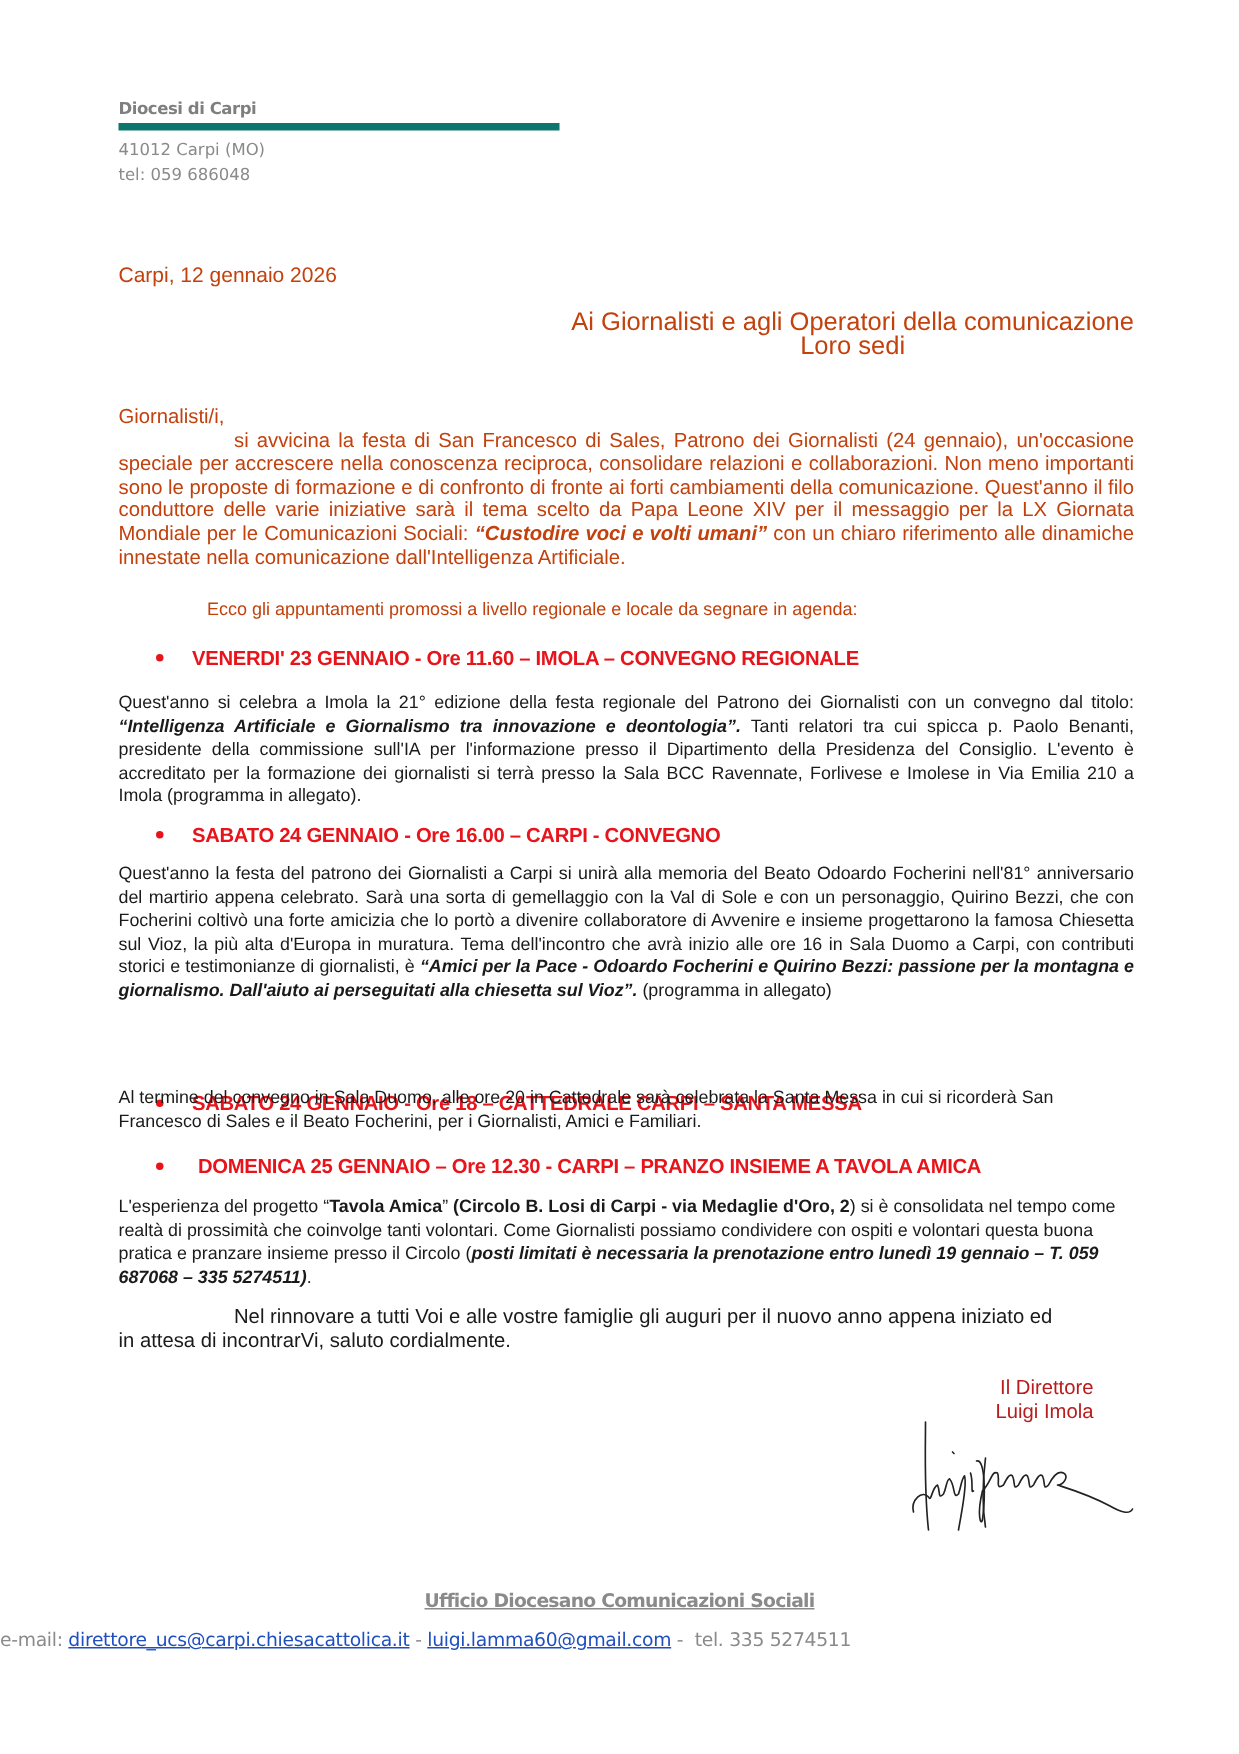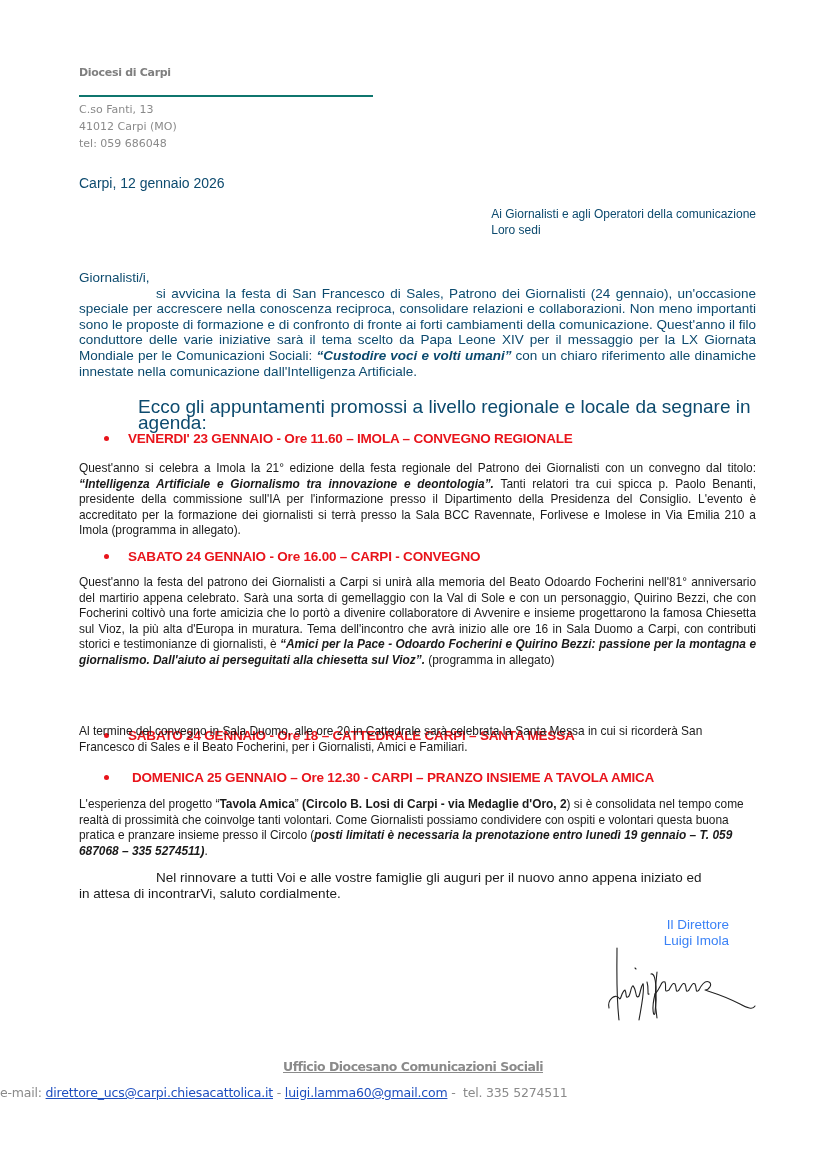--- a/index.html
+++ b/index.html
@@ -1,66 +1,65 @@
 <!DOCTYPE html>
 <html><head>
 <meta charset="utf-8">
 <style>
   html, body { margin: 0; padding: 0; background: #ffffff; }
   body { width: 826px; height: 1169px; position: relative; overflow: hidden; }
   .page { position: absolute; left: 0; top: 0; width: 826px; height: 1169px; }
 
   .letterhead { position: absolute; left: 79px; top: 66px; width: 294px; }
   .lh-org { font-family: "DejaVu Sans", sans-serif; font-size: 11px; font-weight: bold; color: #7f7f7f;
-            border-bottom: 2px solid #0f766e; padding-bottom: 16px; letter-spacing: -0.3px; }
+            border-bottom: 5px solid #0f766e; padding-bottom: 3px; letter-spacing: -0.3px; }
   .lh-line { font-family: "DejaVu Sans", sans-serif; font-size: 11px; color: #8a8a8a; line-height: 17px; }
   .lh-lines { margin-top: 4px; }
 
-  .body-text { font-family: "Liberation Sans", sans-serif; color: #0c4a6e; }
+  .body-text { font-family: "Liberation Sans", sans-serif; color: #c2410c; }
   .date { position: absolute; left: 79px; top: 175px; font-size: 14px; }
-  .recipient { position: absolute; right: 70px; top: 207px; font-size: 12px; text-align: left; line-height: 15.5px; margin-left: 12px; }
+  .recipient { position: absolute; right: 70px; top: 207px; font-size: 17px; text-align: center; line-height: 15.5px; margin-left: 12px; }
 
   .intro { position: absolute; left: 79px; top: 270px; width: 677px; font-size: 13.5px; line-height: 15.6px; text-align: justify; }
   .intro p { margin: 0; }
   .indent1 { text-indent: 77px; }
-  .agenda { position: absolute; left: 79px; top: 399px; width: 677px; font-size: 19px; line-height: 15.6px; padding-left: 59px; box-sizing: border-box; }
+  .agenda { position: absolute; left: 79px; top: 399px; width: 677px; font-size: 12px; line-height: 15.6px; padding-left: 59px; box-sizing: border-box; }
 
   .event-head { position: absolute; left: 104px; font-family: "Liberation Sans", sans-serif; font-weight: bold; font-size: 13.5px;
                 color: #e8141b; display: flex; align-items: center; letter-spacing: -0.2px; }
   .bullet { display: inline-block; width: 5px; height: 5px; border-radius: 50%; background: #e8141b; margin-right: 19px; }
 
   .event-body { position: absolute; left: 79px; width: 677px; font-family: "Liberation Sans", sans-serif; font-size: 11.9px;
                 line-height: 15.6px; color: #1a1a1a; text-align: justify; }
   .event-body.left { text-align: left; }
   .bi { font-weight: bold; font-style: italic; }
   .b { font-weight: bold; }
 
   .closing { position: absolute; left: 79px; top: 870px; width: 677px; font-family: "Liberation Sans", sans-serif; font-size: 13.5px; line-height: 16px; color: #1a1a1a; }
   .closing .first { text-indent: 77px; }
 
   .signature-block { position: absolute; right: 97px; top: 917px; text-align: right; font-family: "Liberation Sans", sans-serif;
-                     font-size: 13.5px; line-height: 16px; color: #3b82f6; }
+                     font-size: 13.5px; line-height: 16px; color: #b91c1c; }
   .signature { position: absolute; left: 605px; top: 938px; width: 155px; height: 85px; }
 
   .footer-title { position: absolute; left: 0; width: 826px; top: 1059px; text-align: center; font-family: "DejaVu Sans", sans-serif;
                   font-size: 12.5px; font-weight: bold; color: #8a8a8a; letter-spacing: -0.5px; }
   .footer-title span { text-decoration: underline; text-align: center; }
   .footer-contact { position: absolute; left: 0; width: 826px; top: 1085px; font-family: "DejaVu Sans", sans-serif;
                     font-size: 12.5px; color: #8a8a8a; letter-spacing: -0.2px; }
   .footer-contact a { color: #1f4fbf; text-decoration: underline; }
 </style>
 </head>
 <body>
 
 <div class="page">
 
   <div class="letterhead">
     <div class="lh-org">Diocesi di Carpi</div>
     <div class="lh-lines">
-      <div class="lh-line">C.so Fanti, 13</div>
       <div class="lh-line">41012 Carpi (MO)</div>
       <div class="lh-line">tel: 059 686048</div>
     </div>
   </div>
 
   <div class="date body-text">Carpi, 12 gennaio 2026</div>
 
   <div class="recipient body-text">
     <div>Ai Giornalisti e agli Operatori della comunicazione</div>
     <div>Loro sedi</div>

